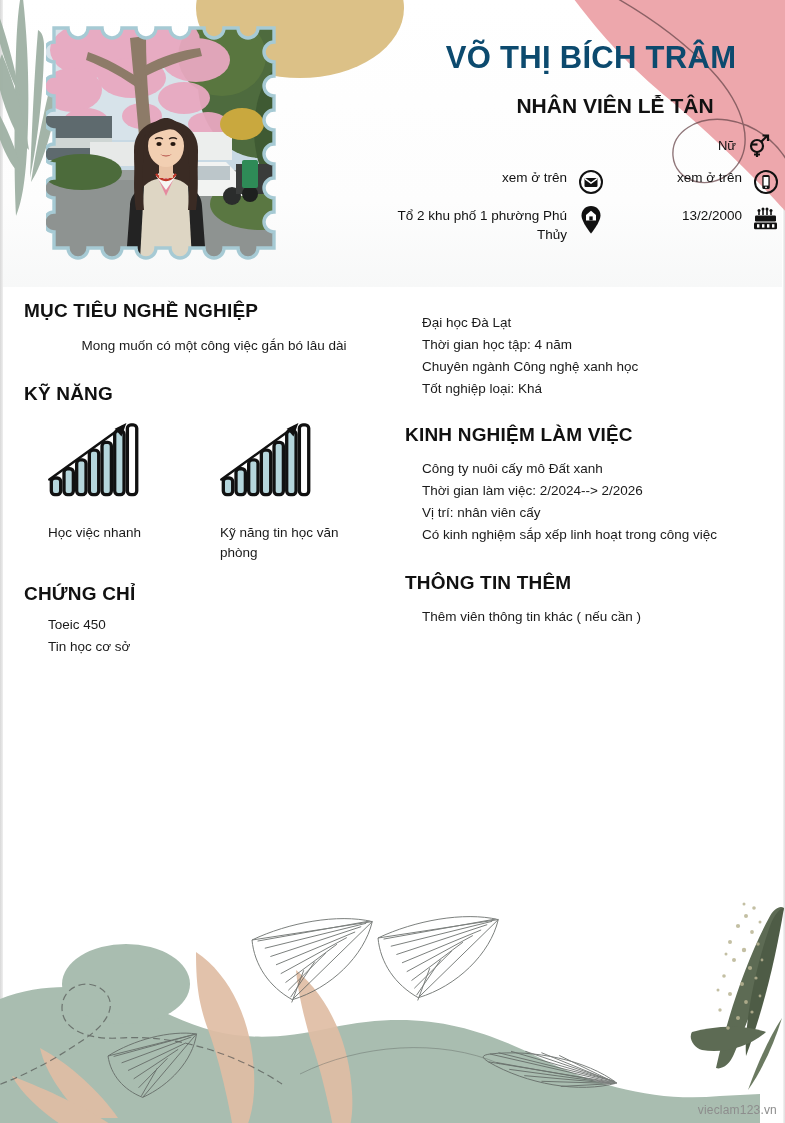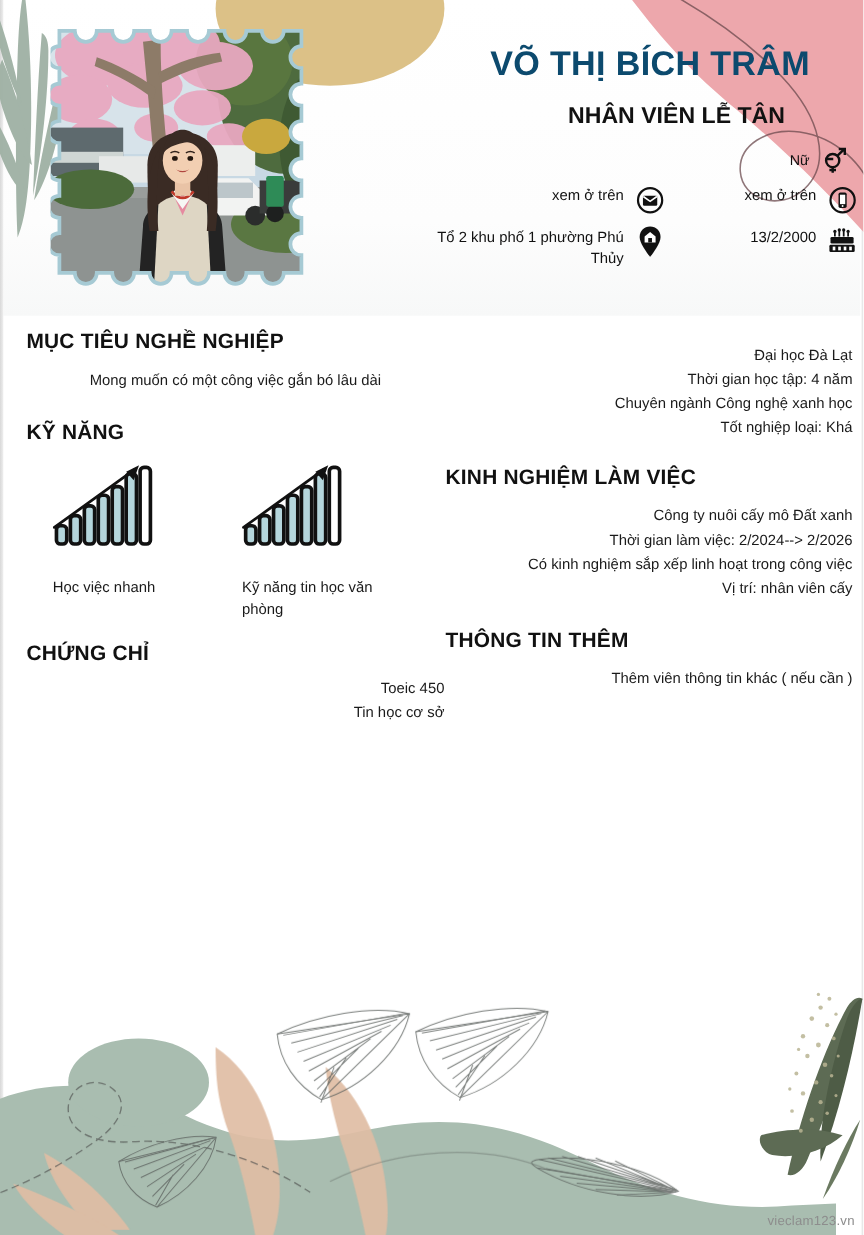--- a/index.html
+++ b/index.html
@@ -59,21 +59,21 @@
   .c-ico{flex:0 0 auto;width:28px;height:28px;display:flex;align-items:center;justify-content:center;}
 
   
   .col-left{position:absolute;left:24px;top:300px;width:380px;}
   .col-right{position:absolute;left:405px;top:300px;width:370px;}
 
   .sec-title{
     text-align:left;font-size:19px;font-weight:bold;color:#111;
     letter-spacing:.2px;
   }
-  .sec-body{font-size:13.5px;line-height:1.62;color:#1a1a1a;text-align:right;}
+  .sec-body{font-size:13.5px;line-height:1.62;color:#1a1a1a;}
   .sec-body .line{white-space:pre-wrap;}
 
   
   .skills{display:flex;gap:0;margin-top:14px;}
   .skill{width:172px;padding-left:24px;box-sizing:border-box;}
   .skill-chart{width:110px;height:78px;}
   .skill-label{font-size:13.5px;line-height:1.5;color:#1a1a1a;margin-top:22px;width:130px;}
 
   .watermark{
     position:absolute;right:8px;bottom:6px;font-size:12px;color:#8d8d8d;
@@ -450,22 +450,22 @@
       <div class="line">Đại học Đà Lạt</div>
       <div class="line">Thời gian học tập: 4 năm</div>
       <div class="line">Chuyên ngành Công nghệ xanh học</div>
       <div class="line">Tốt nghiệp loại: Khá</div>
     </div>
 
     <div class="sec-title" style="margin-top:25px;">KINH NGHIỆM LÀM VIỆC</div>
     <div class="sec-body" style="margin-top:12px;padding-left:17px;">
       <div class="line">Công ty nuôi cấy mô Đất xanh</div>
       <div class="line">Thời gian làm việc: 2/2024--&gt; 2/2026</div>
+      <div class="line">Vị trí: nhân viên cấy</div>
       <div class="line">Có kinh nghiệm sắp xếp linh hoạt trong công việc</div>
-      <div class="line">Vị trí: nhân viên cấy</div>
     </div>
 
     <div class="sec-title" style="margin-top:26px;">THÔNG TIN THÊM</div>
     <div class="sec-body" style="margin-top:12px;padding-left:17px;">
       <div class="line">Thêm viên thông tin khác ( nếu cần )</div>
     </div>
   </div>
 
   <div class="watermark">vieclam123.vn</div>
 

